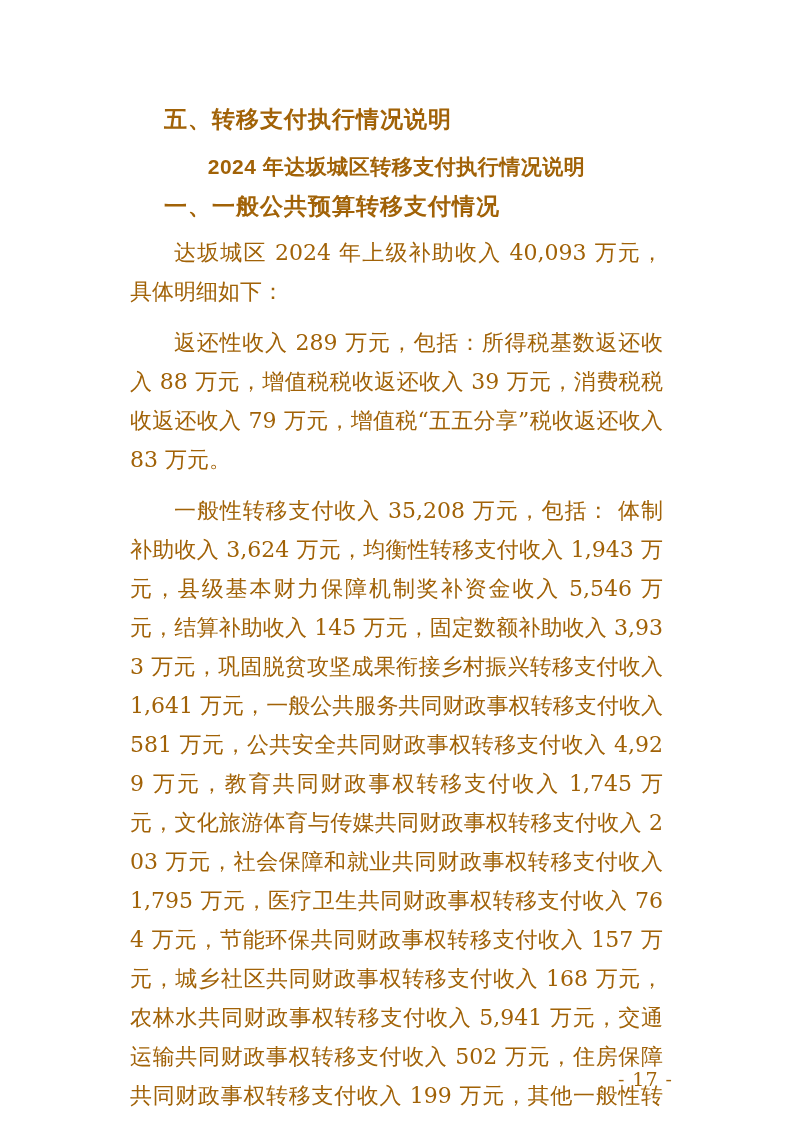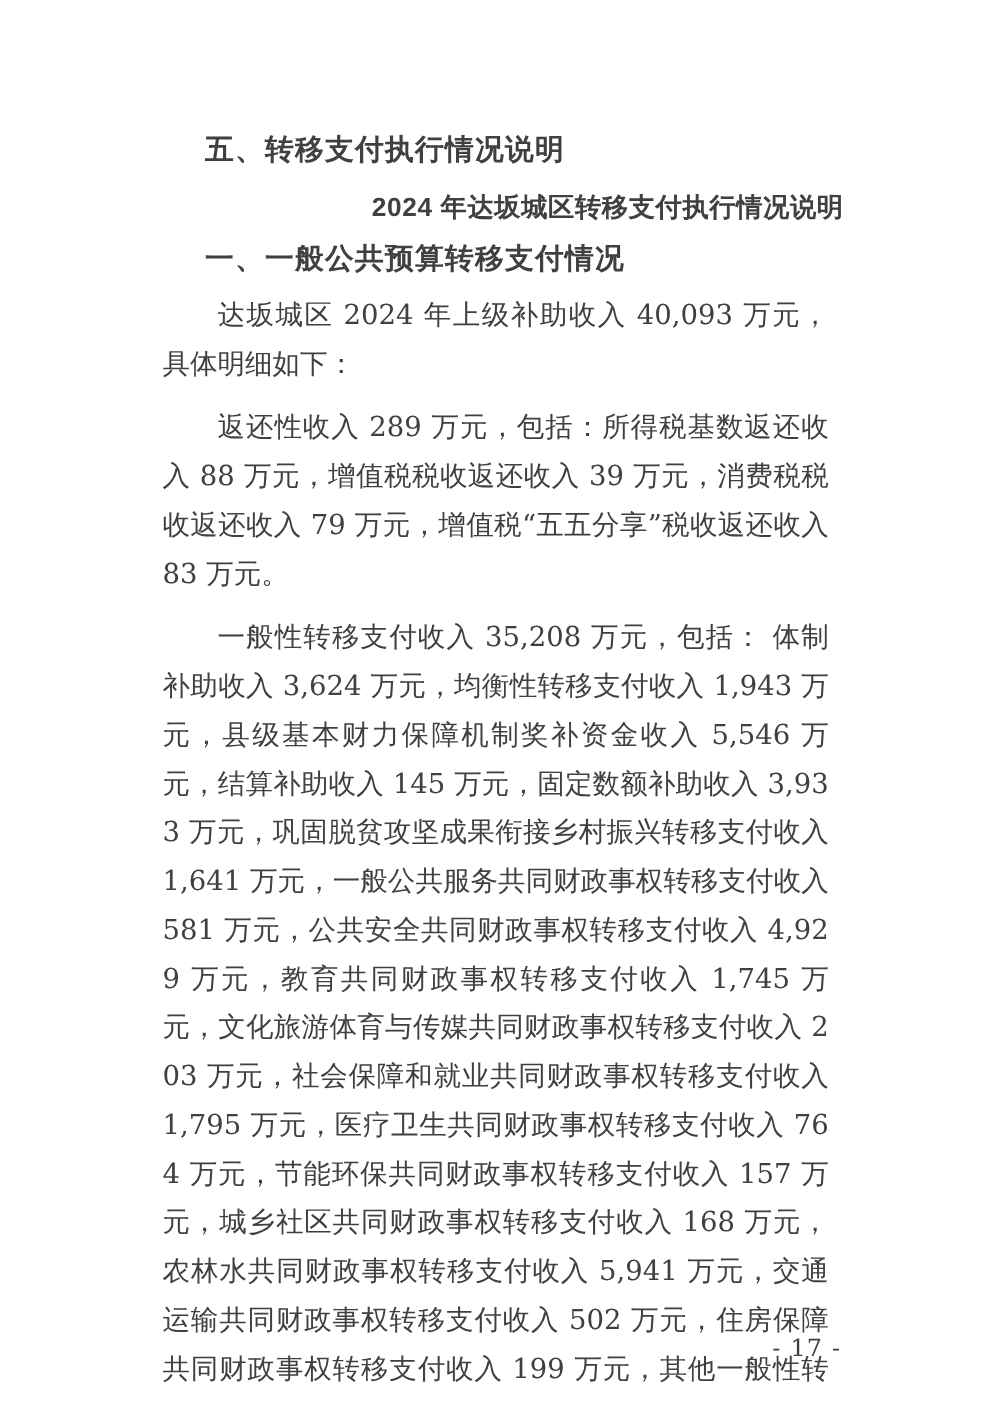--- a/index.html
+++ b/index.html
@@ -7,40 +7,40 @@
     margin: 0;
     padding: 0;
     background: #ffffff;
   }
   .page {
     position: relative;
     width: 793px;
     height: 1122px;
     margin: 0 auto;
     background: #ffffff;
-    color: #404040;
+    color: #a16207;
     padding: 104px 118px 0 118px;
     overflow: hidden;
     font-family: "DejaVu Serif", "Liberation Serif", serif;
   }
   .section-heading {
     font-family: "Liberation Sans", "DejaVu Sans", sans-serif;
     font-weight: bold;
     font-size: 23px;
     line-height: 30px;
     text-indent: 2em;
     margin: 0;
     letter-spacing: 1px;
   }
   .doc-title {
     font-family: "Liberation Sans", "DejaVu Sans", sans-serif;
     font-weight: bold;
     font-size: 21px;
     line-height: 30px;
-    text-align: right;
+    text-align: center;
     margin: 18px 0 0 0;
     letter-spacing: 0.5px;
   }
   .subsection-heading {
     font-family: "Liberation Sans", "DejaVu Sans", sans-serif;
     font-weight: bold;
     font-size: 23px;
     line-height: 30px;
     text-indent: 2em;
     margin: 9px 0 0 0;

